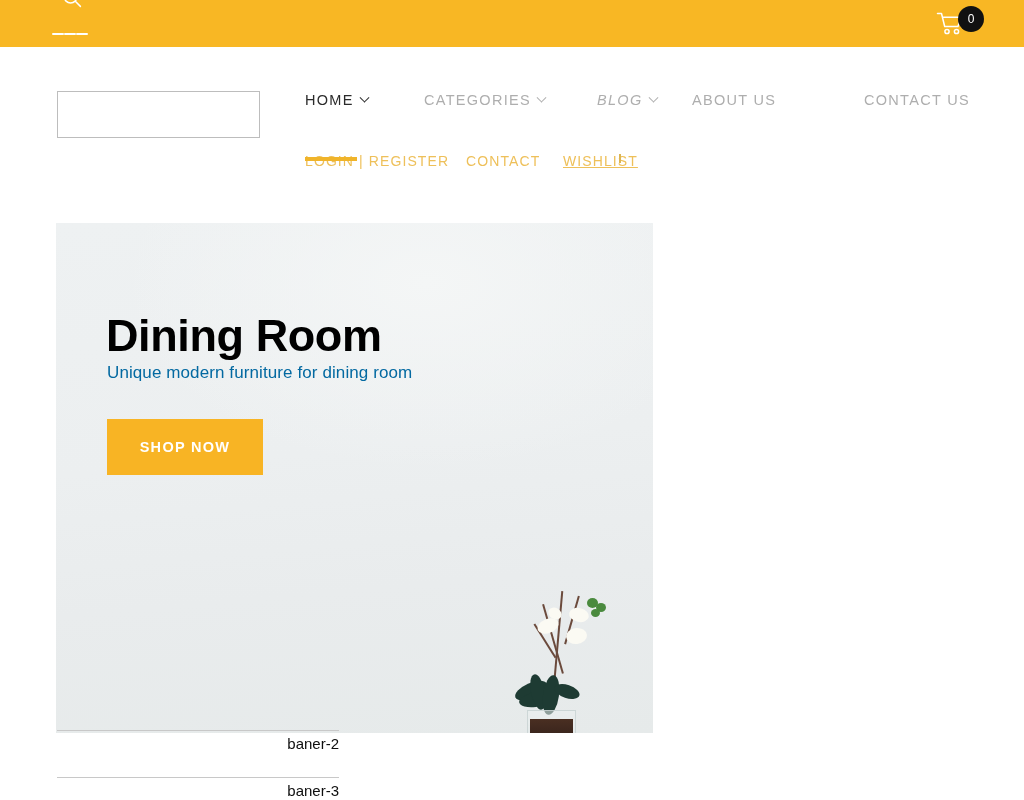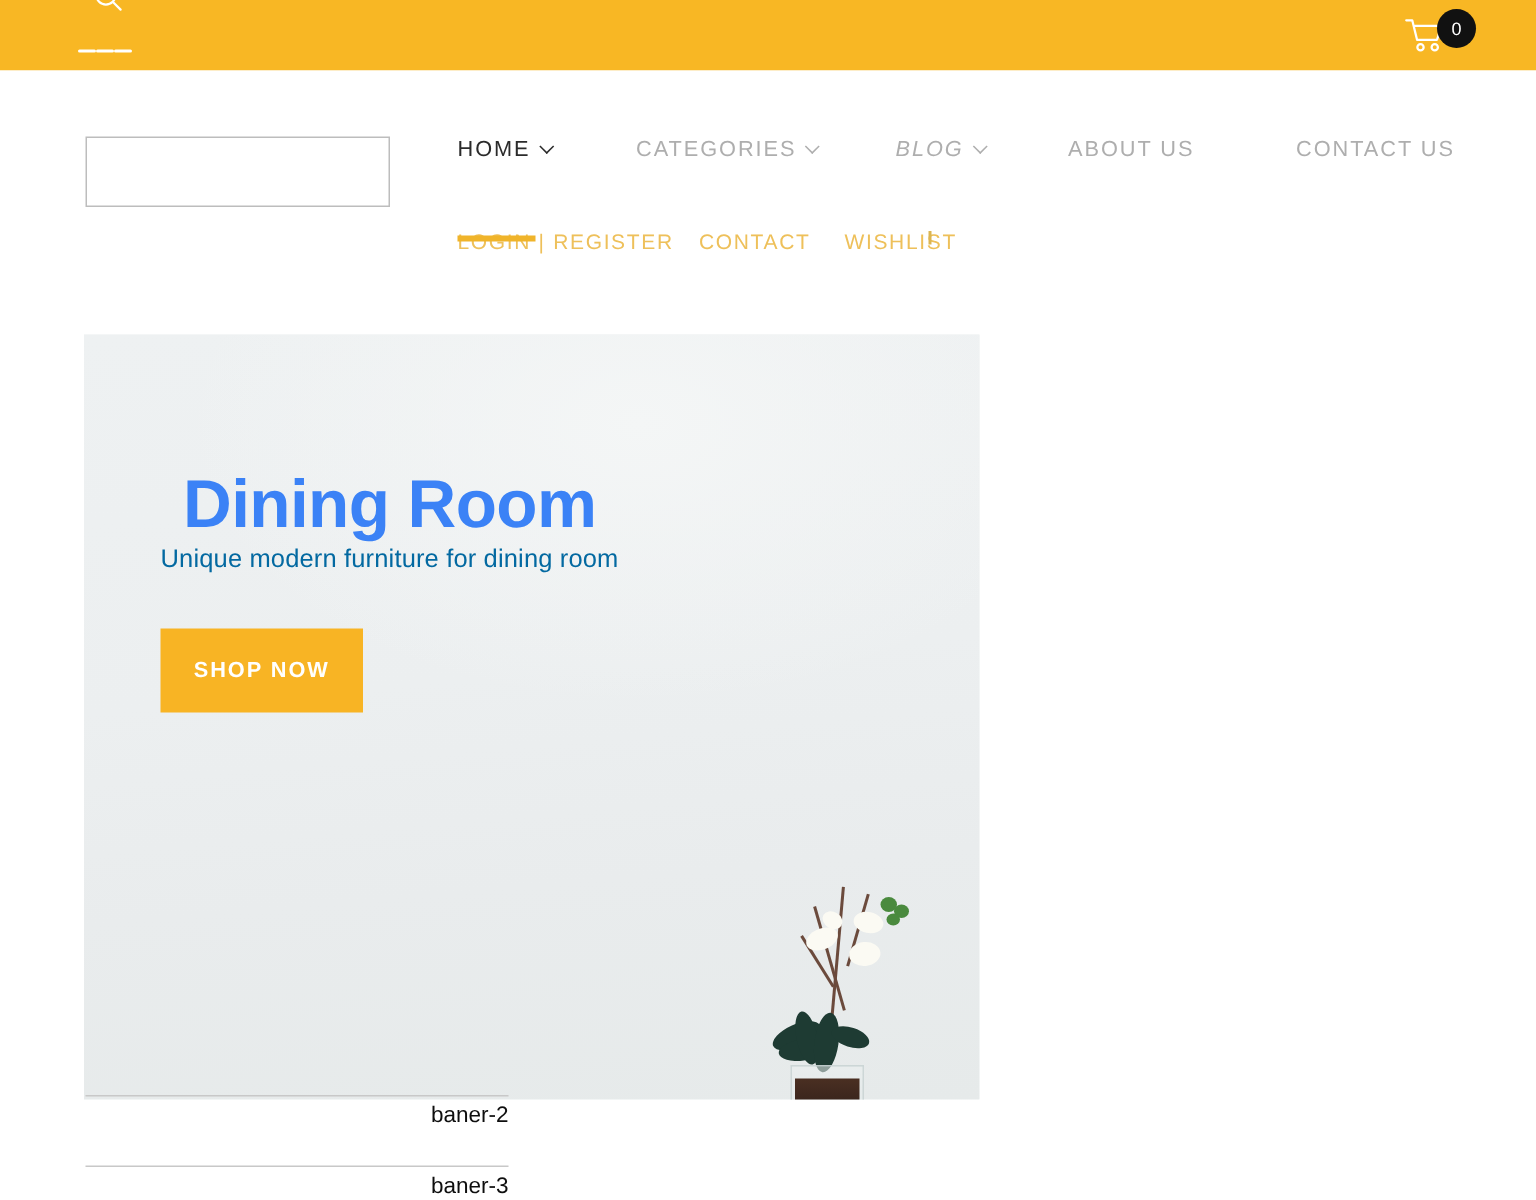--- a/index.html
+++ b/index.html
@@ -122,40 +122,40 @@
   .caret-nav {
     display: inline-block;
     width: 7px; height: 7px;
     border-right: 1.5px solid currentColor;
     border-bottom: 1.5px solid currentColor;
     transform: rotate(45deg) translate(-2px,-2px);
   }
   #nv0 { left: 305px; }
   #nv1 { left: 424px; }
   #nv2 { left: 597px; font-style: italic; }
-  #nv3 { left: 712px; }
+  #nv3 { left: 692px; }
   #nv4 { left: 864px; justify-content: center; }
 
   .nav-sub {
     position: absolute;
     top: 74px;
     height: 22px;
   }
   .sub-item {
     position: absolute;
     font-size: 14px;
     letter-spacing: 1.1px;
     color: #eec05a;
     white-space: nowrap;
     cursor: pointer;
     margin-top: 32px;
   }
   #sb0 { left: 305px; }
   #sb1 { left: 466px; }
-  #sb2 { left: 563px; }
+  #sb2 { left: 563px; text-decoration: underline; }
 
   .nav-underline {
     position: absolute;
     top: 110px;
     left: 305px;
     width: 52px; height: 4px;
     background: #f0b42a;
   }
   .nav-tick {
     position: absolute;
@@ -233,38 +233,38 @@
     background: #4a8a3e;
     border-radius: 50%;
   }
   #bd1 { left: 531px; top: 375px; width: 11px; height: 10px; }
   #bd2 { left: 540px; top: 380px; width: 10px; height: 9px; }
   #bd3 { left: 535px; top: 386px; width: 9px; height: 8px; }
 
   
   .hero-title {
     position: absolute;
-    left: 122px; top: 283px;
+    left: 106px; top: 283px;
     font-size: 45px;
     font-weight: bold;
-    color: #3b82f6;
+    color: #000000;
     letter-spacing: -0.4px;
     line-height: 1;
   }
   .hero-sub {
     position: absolute;
     left: 107px; top: 346px;
     font-size: 17px;
     color: #0369a1;
     letter-spacing: 0.1px;
   }
   .shop-btn {
     position: absolute;
     left: 107px; top: 419px;
-    width: 135px; height: 56px;
+    width: 156px; height: 56px;
     background: #f8b424;
     border: none;
     color: #ffffff;
     font-size: 14.5px;
     font-weight: bold;
     letter-spacing: 1.3px;
     font-family: "Liberation Sans", sans-serif;
     cursor: pointer;
     display: flex;
     align-items: center;

